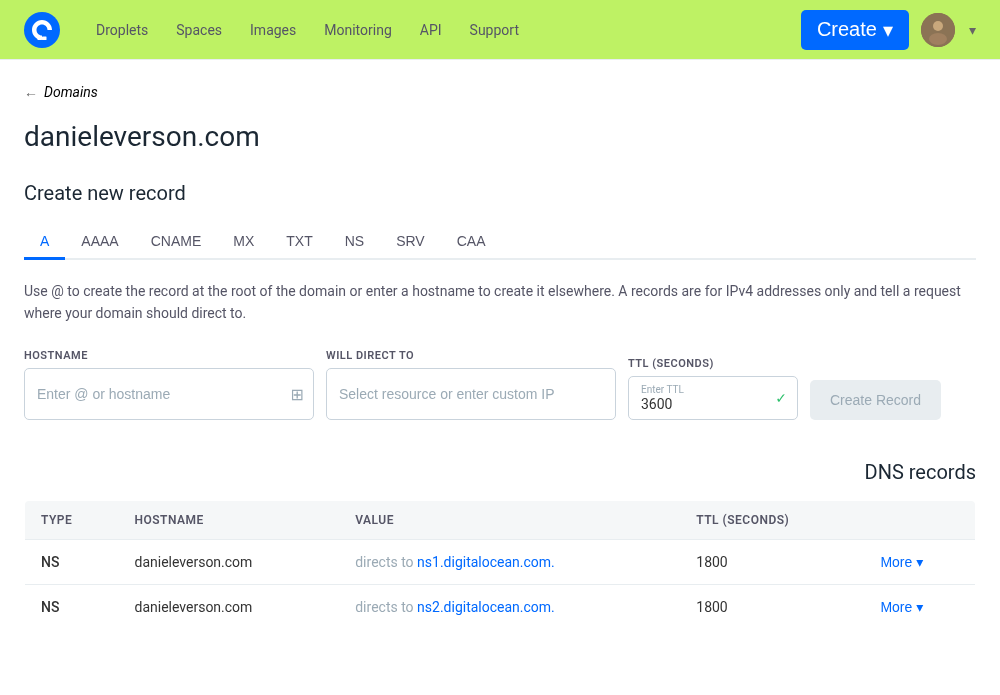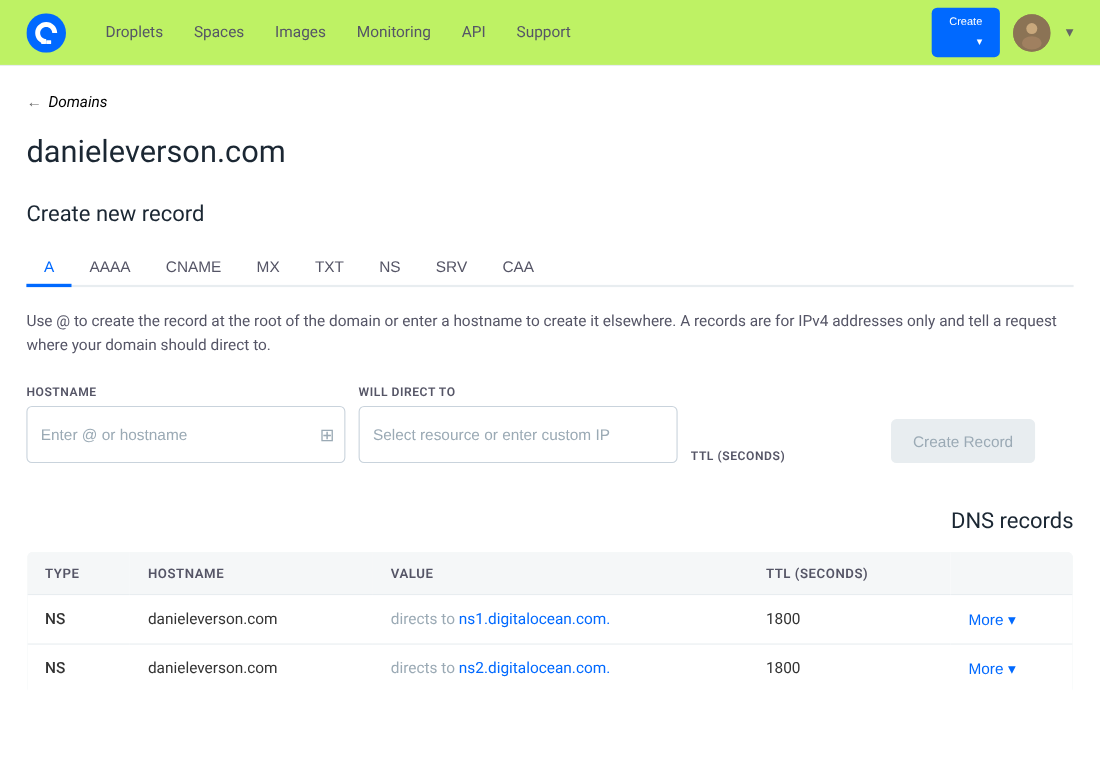--- a/index.html
+++ b/index.html
@@ -14,22 +14,22 @@
     .logo svg { width: 36px; height: 36px; }
     .nav-links { display: flex; gap: 4px; flex: 1; }
     .nav-link {
       padding: 8px 12px; text-decoration: none; color: #556; font-size: 14px;
       border-radius: 4px; font-weight: 400;
     }
     .nav-link.active { color: #0069ff; font-weight: 500; }
     .nav-right { display: flex; align-items: center; gap: 12px; }
     .create-btn {
       background: #0069ff; color: #fff; border: none; padding: 8px 16px;
-      border-radius: 5px; font-size: 10px; cursor: pointer; font-weight: 500;
-      display: flex; align-items: flex-end; gap: 6px; flex-direction: column;
+      border-radius: 5px; font-size: 20px; cursor: pointer; font-weight: 500;
+      display: flex; align-items: flex-start; gap: 6px;
     }
     .avatar-placeholder {
       width: 34px; height: 34px; border-radius: 50%; background: #8b7355;
       display: flex; align-items: center; justify-content: center; cursor: pointer;
     }
     .user-caret { cursor: pointer; color: #666; margin-left: 2px; }
 
     
     .main { max-width: 1000px; margin: 0 auto; padding: 24px 24px; }
 
@@ -208,20 +208,25 @@
       </div>
     </div>
 
     <div class="form-group will-direct">
       <label>WILL DIRECT TO</label>
       <input type="text" class="form-input" placeholder="Select resource or enter custom IP" style="">
     </div>
 
     <div class="form-group ttl">
       <label>TTL (SECONDS)</label>
+      <div class="ttl-input-box">
+        <span class="ttl-inner-label">Enter TTL</span>
+        <span class="ttl-inner-value">3600</span>
+        <span class="ttl-check-icon">✓</span>
+      </div>
     </div>
 
     <button class="create-record-btn">Create Record</button>
   </div>
 
   <h2 class="dns-section-title">DNS records</h2>
 
   <table class="dns-table">
     <thead>
       <tr>

